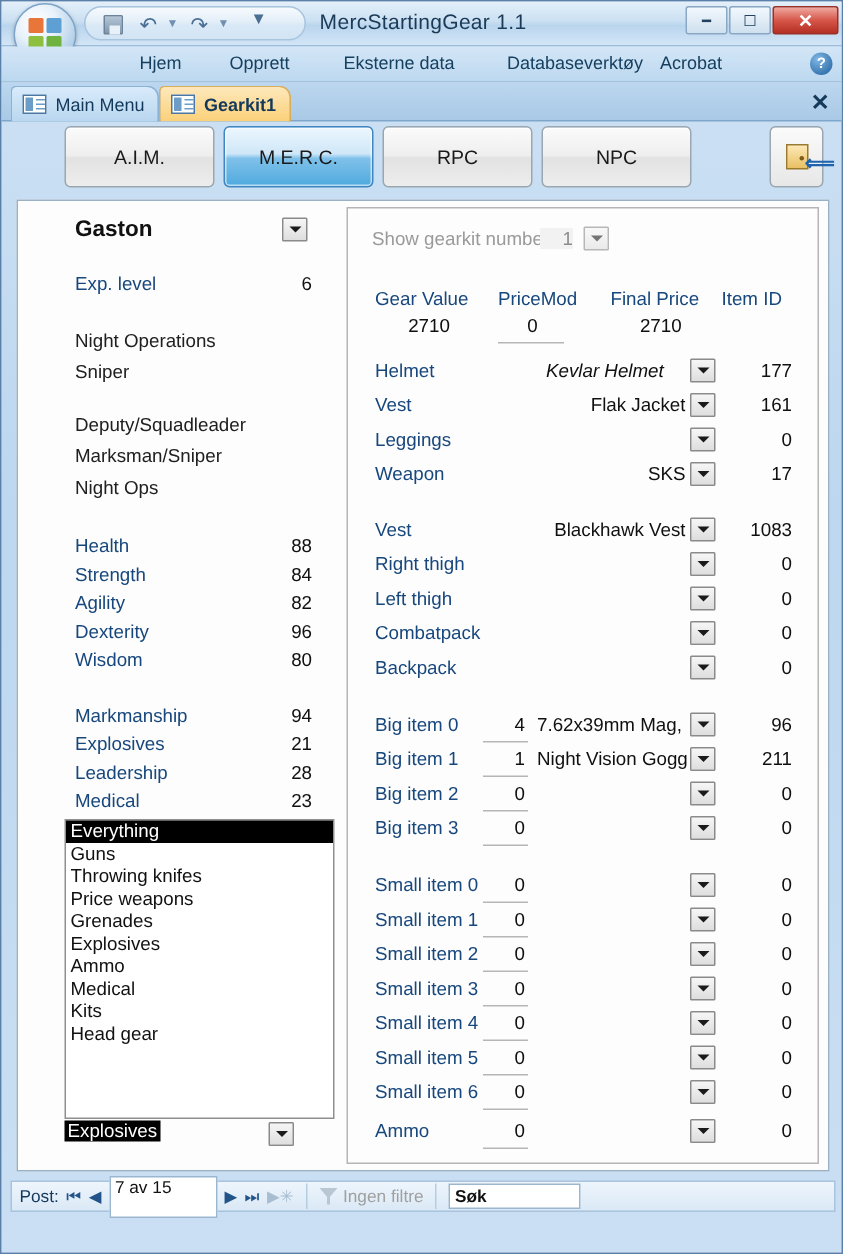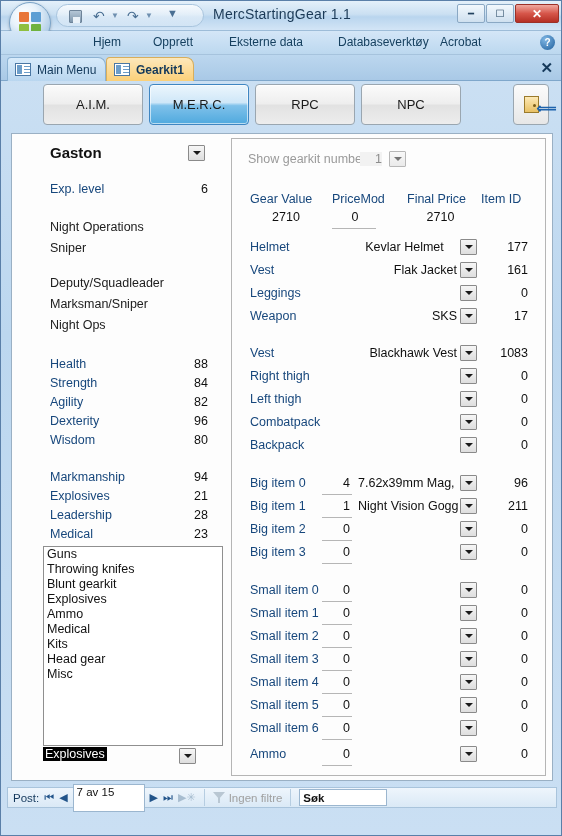--- a/index.html
+++ b/index.html
@@ -322,21 +322,21 @@
       <div class="lbl" style="left:100px;top:53px;">PriceMod</div>
       <div class="lbl" style="left:175px;top:53px;">Final Price</div>
       <div class="lbl" style="left:249px;top:53px;">Item ID</div>
 
       <div class="val" style="left:18px;top:71px;width:72px;text-align:center;">2710</div>
       <div class="val" style="left:98px;top:71px;width:50px;text-align:center;">0</div>
       <div class="underline" style="left:100px;top:89px;width:44px;"></div>
       <div class="val" style="left:175px;top:71px;width:67px;text-align:center;">2710</div>
 
       <div class="lbl" style="left:18px;top:101px;">Helmet</div>
-      <div class="valL" style="left:120px;top:101px;width:105px;text-align:center;">Kevlar Helmet</div>
+      <div class="valL" style="left:132px;top:101px;width:105px;text-align:left;font-style:italic;">Kevlar Helmet</div>
       <div class="combo" style="left:228px;top:100px;"></div>
       <div class="val" style="left:252px;top:101px;width:44px;">177</div>
 
       <div class="lbl" style="left:18px;top:124px;">Vest</div>
       <div class="valL" style="left:120px;top:124px;width:105px;text-align:right;">Flak Jacket</div>
       <div class="combo" style="left:228px;top:123px;"></div>
       <div class="val" style="left:252px;top:124px;width:44px;">161</div>
 
       <div class="lbl" style="left:18px;top:147px;">Leggings</div>
       <div class="valL" style="left:120px;top:147px;width:105px;text-align:right;"></div>
@@ -439,29 +439,30 @@
 
       <div class="lbl" style="left:18px;top:608px;">Ammo</div>
       <div class="val" style="left:88px;top:608px;width:30px;">0</div>
       <div class="underline" style="left:90px;top:626px;width:30px;"></div>
       <div class="combo" style="left:228px;top:607px;"></div>
       <div class="val" style="left:252px;top:608px;width:44px;">0</div>
     </div>
   </div>
 
   <div class="droplist">
+    <div class="dropitem sel">Everything</div>
     <div class="dropitem">Guns</div>
     <div class="dropitem">Throwing knifes</div>
-    <div class="dropitem">Blunt gearkit</div>
+    <div class="dropitem">Price weapons</div>
+    <div class="dropitem">Grenades</div>
     <div class="dropitem">Explosives</div>
     <div class="dropitem">Ammo</div>
     <div class="dropitem">Medical</div>
     <div class="dropitem">Kits</div>
     <div class="dropitem">Head gear</div>
-    <div class="dropitem">Misc</div>
   </div>
   <div class="dropvalue">Explosives</div>
   <div class="combo" style="left:178px;top:747px;z-index:21;"></div>
 
   <div class="navbar">
     <span>Post:</span>
     <span class="navarrow">⏮</span>
     <span class="navarrow">◀</span>
     <span class="navbox">7 av 15</span>
     <span class="navarrow">▶</span>

